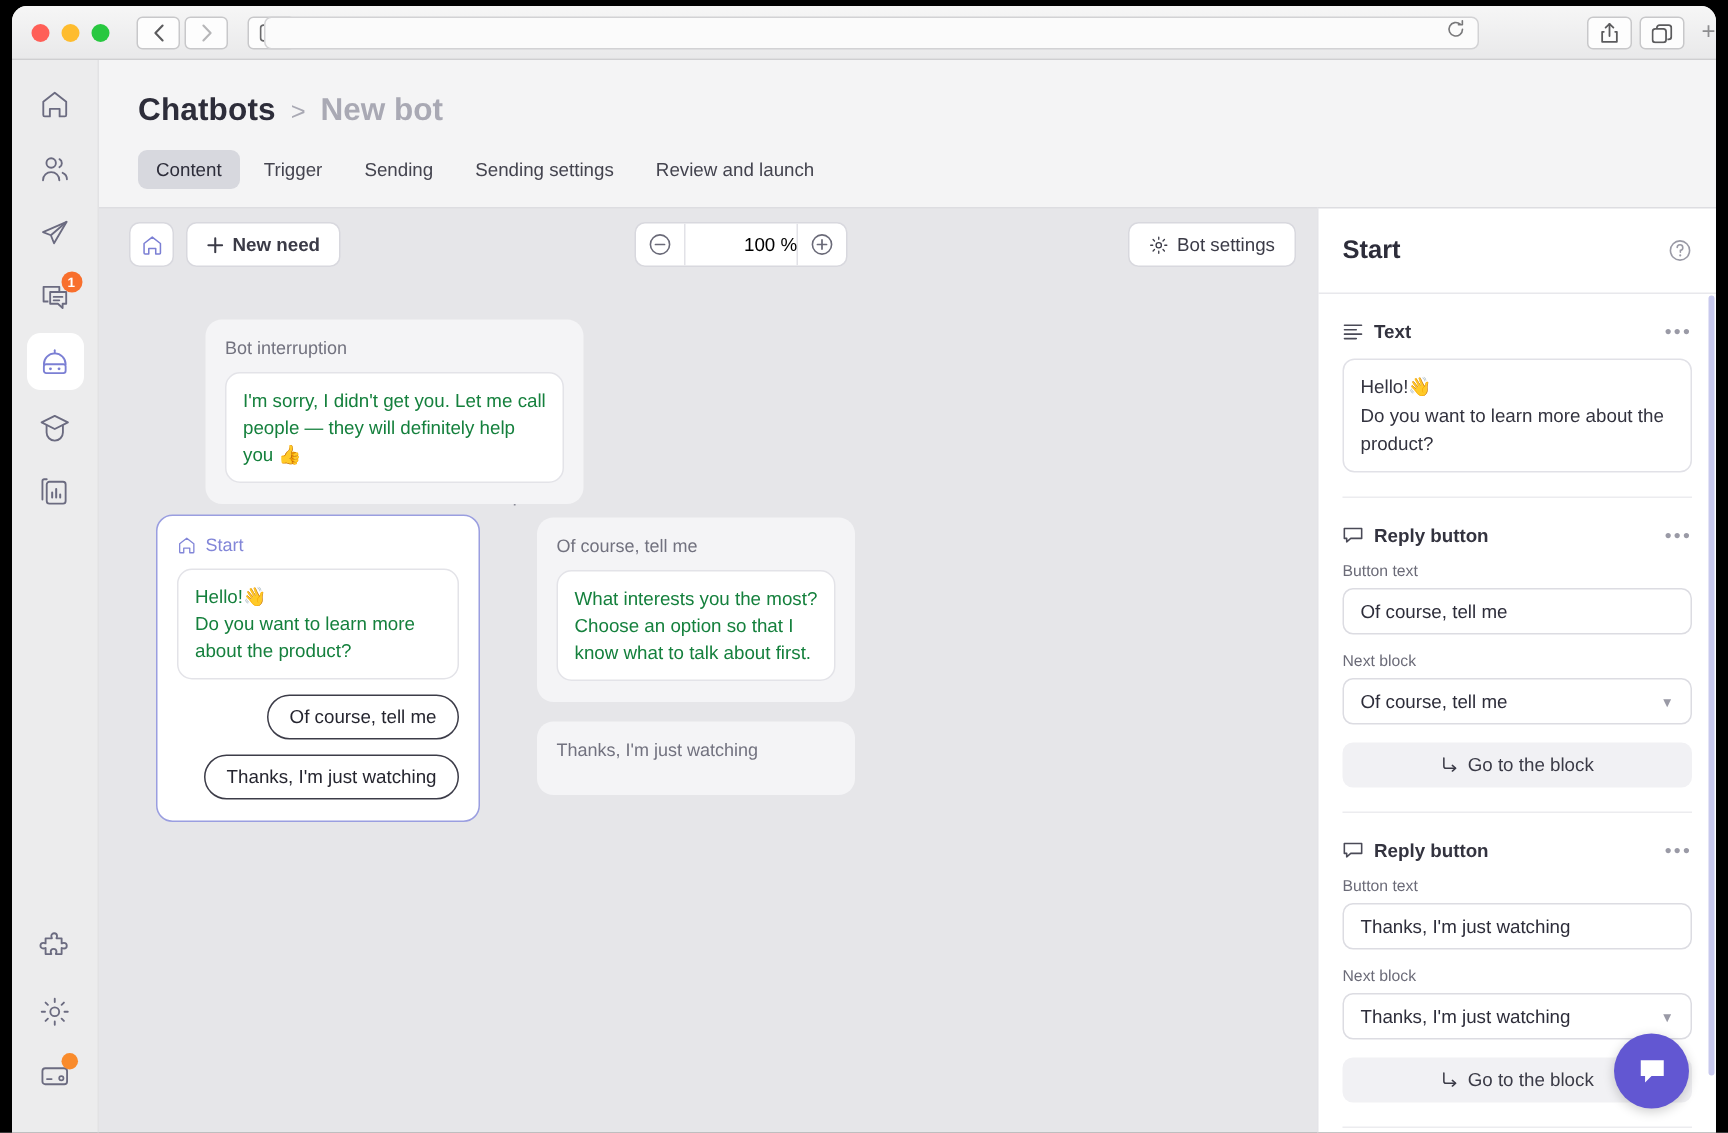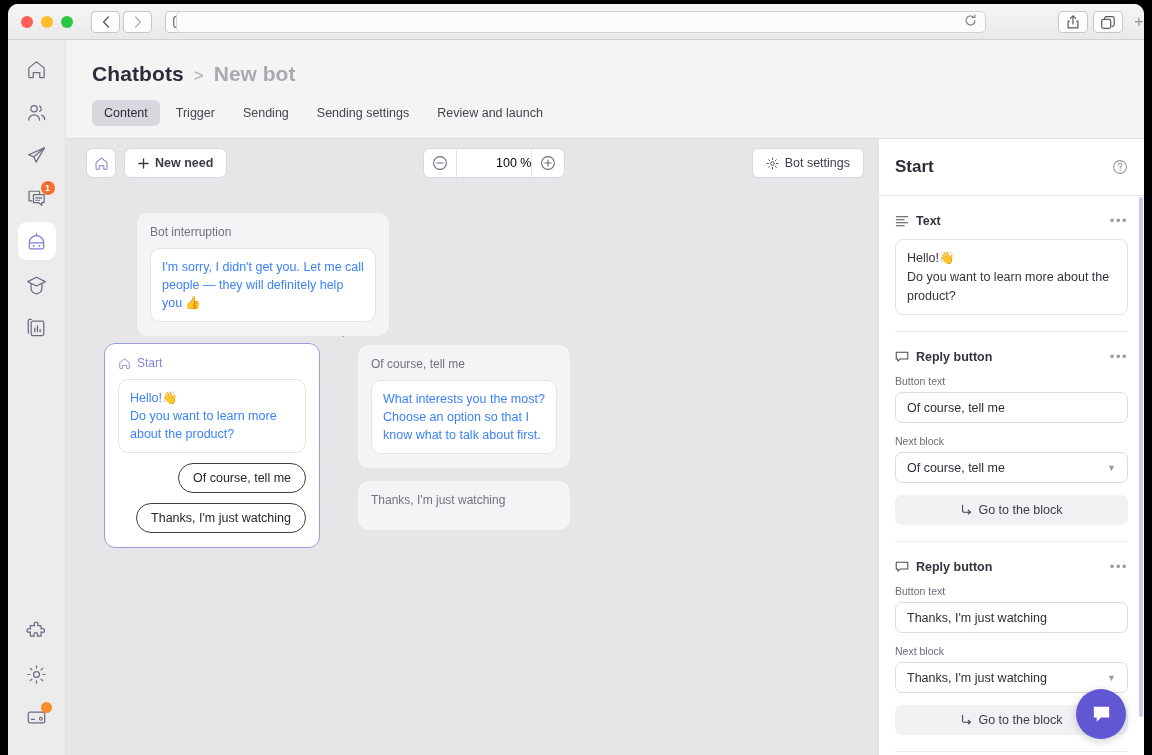--- a/index.html
+++ b/index.html
@@ -210,21 +210,21 @@
     font-size: 12px; color: #72727f;
     margin-bottom: 9px;
     display: flex; align-items: center; gap: 6px;
   }
   .node-title.start { color: #8286d8; }
   .bubble {
     background: #fff;
     border: 1px solid #e3e3e8;
     border-radius: 10px;
     padding: 9px 11px;
-    font-size: 12.5px; color: #3b82f6;
+    font-size: 12.5px; color: #15803d;
     line-height: 1.45;
   }
   .reply-pill {
     border: 1.3px solid #3c3c48;
     border-radius: 17px;
     background: #fff;
     font-size: 12.5px; color: #25252f;
     padding: 7px 14px;
     margin-top: 10px;
     display: inline-block;

